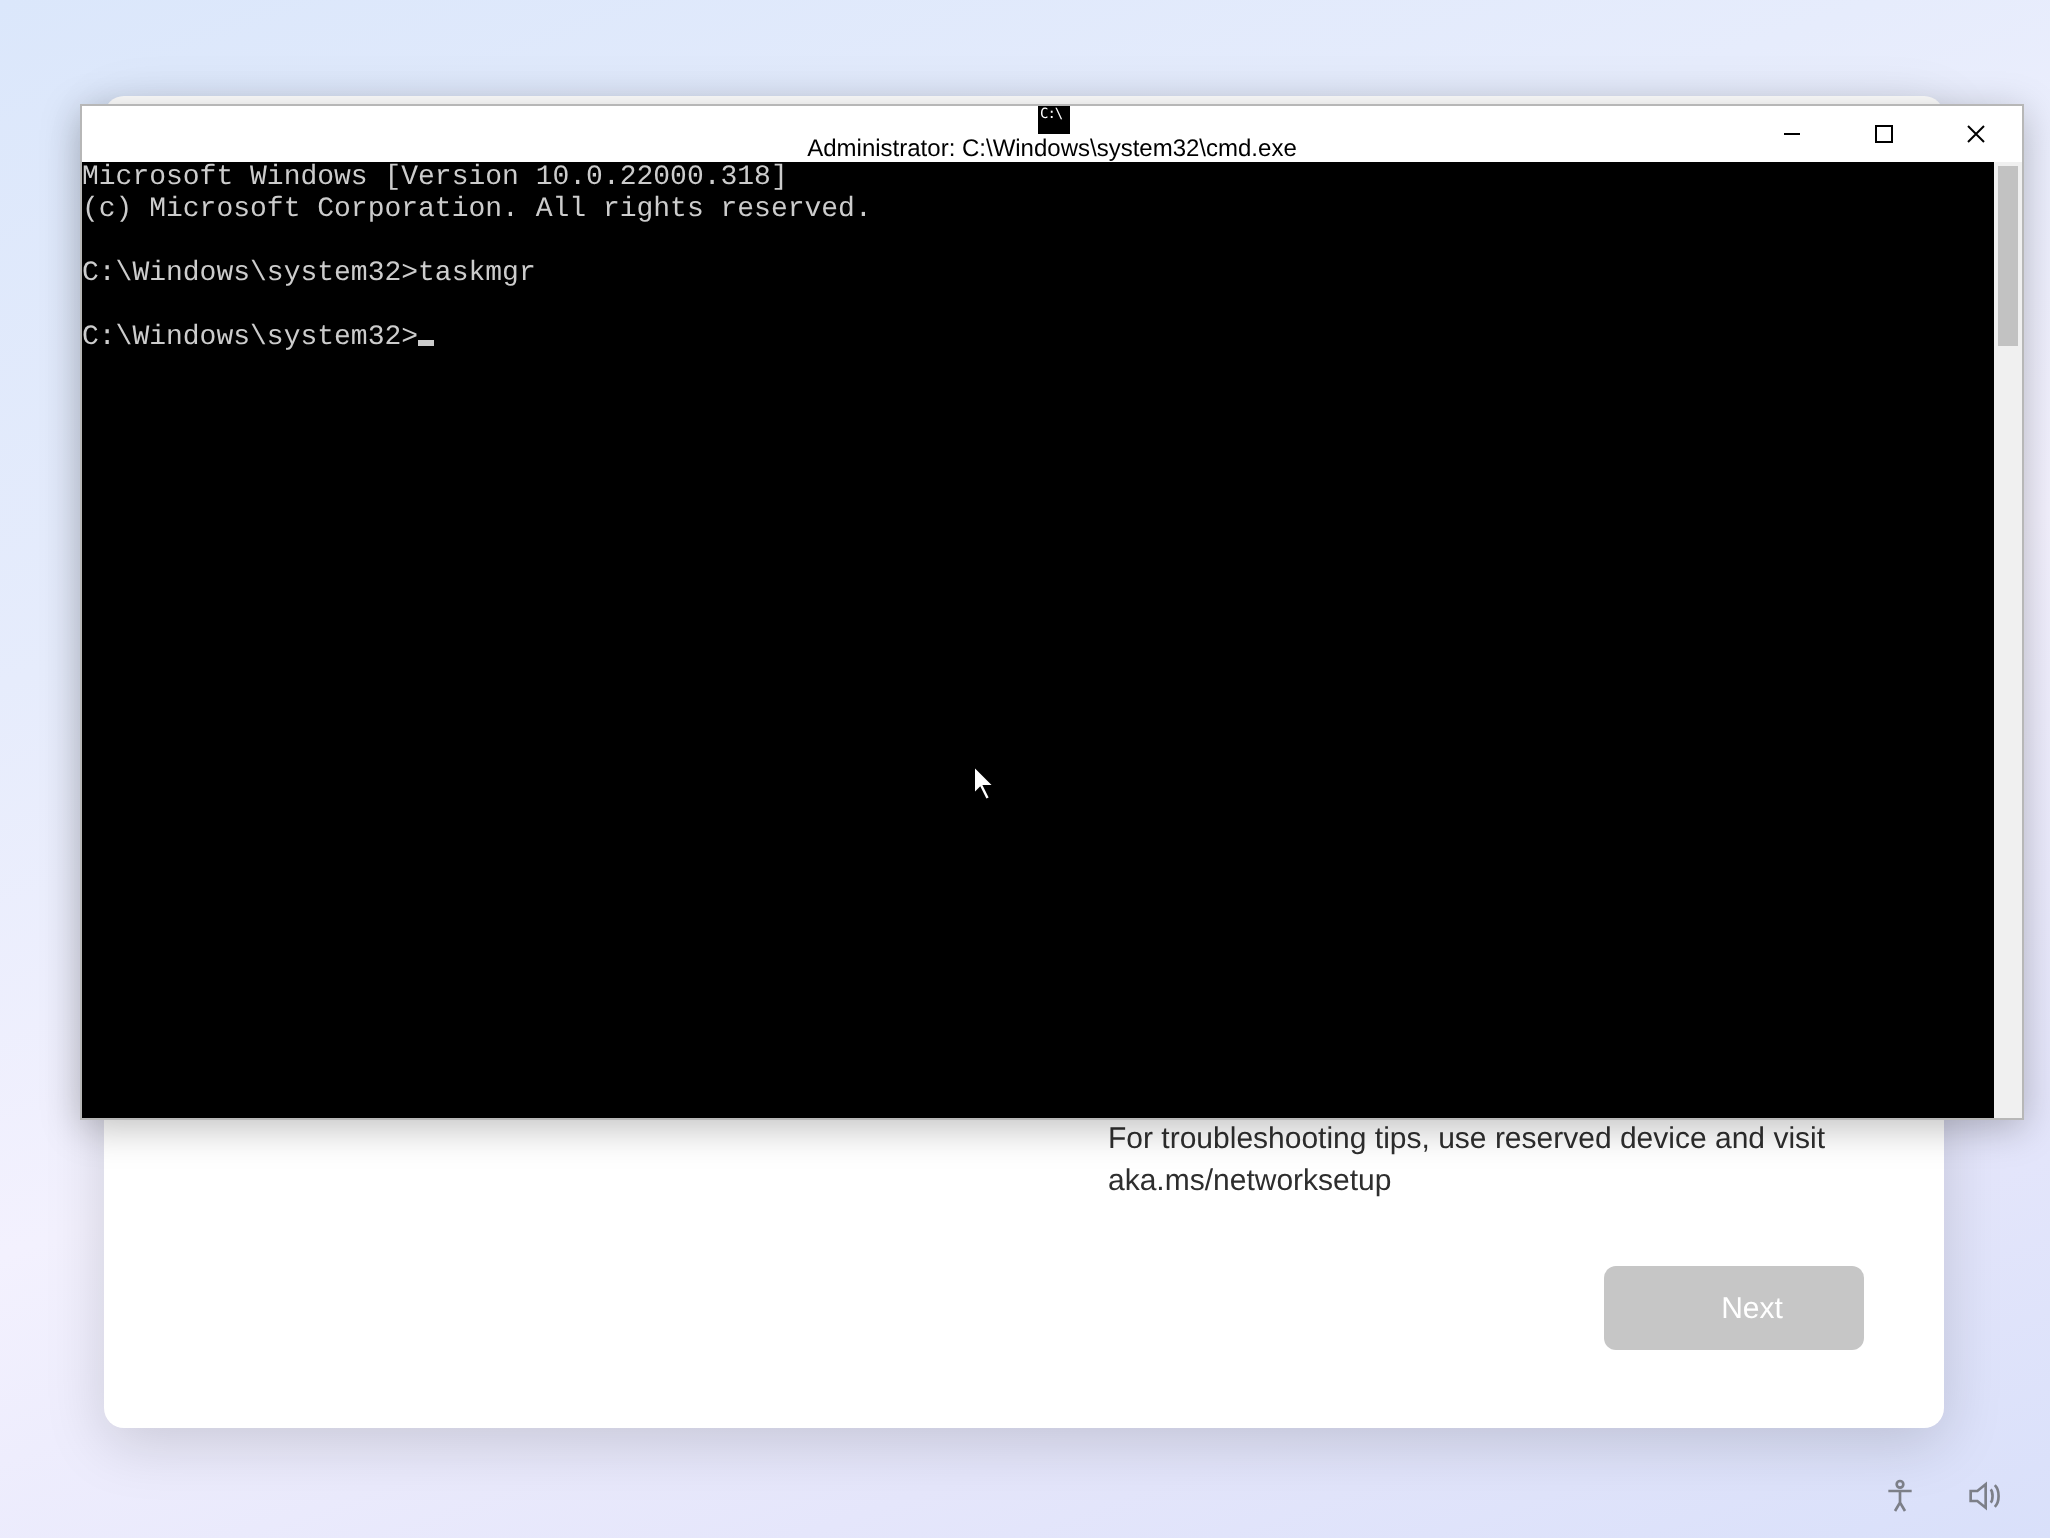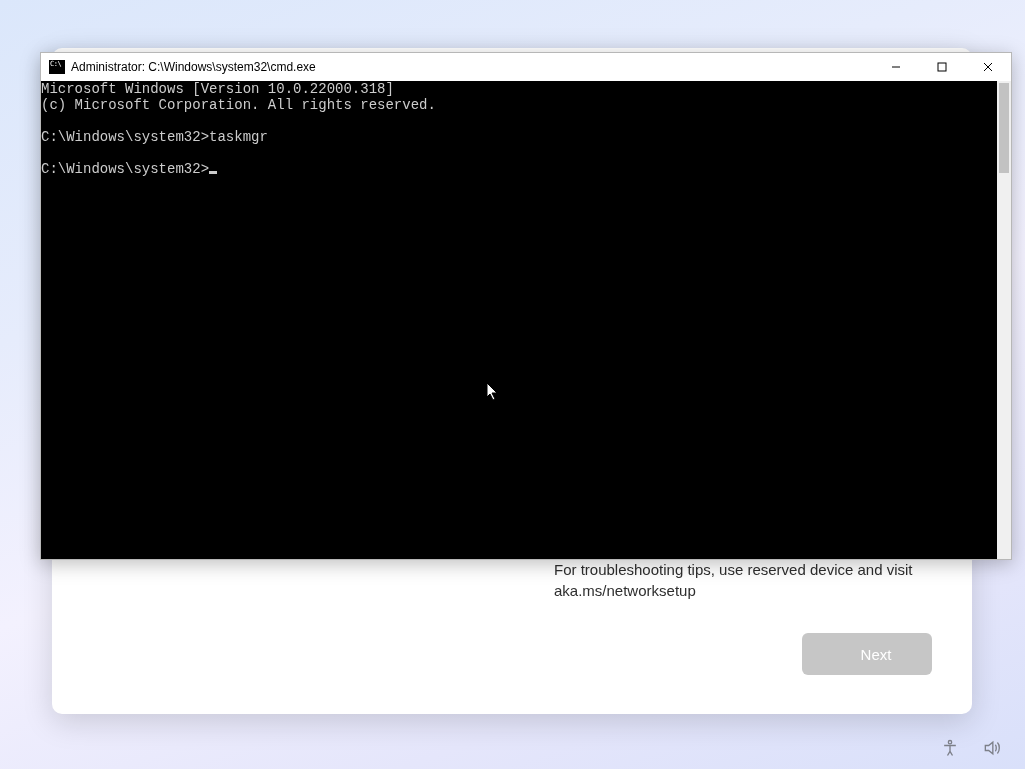--- a/index.html
+++ b/index.html
@@ -78,20 +78,21 @@
     box-shadow: 0 4px 18px rgba(0,0,0,0.25);
     display: flex;
     flex-direction: column;
   }
   .titlebar {
     height: 28px;
     display: flex;
     align-items: center;
     background: #ffffff;
     position: relative;
+    flex-direction: column;
   }
   .titlebar-icon {
     width: 16px;
     height: 14px;
     margin: 0 6px 0 8px;
     background: #000;
     position: relative;
     flex-shrink: 0;
   }
   .titlebar-icon::before {

